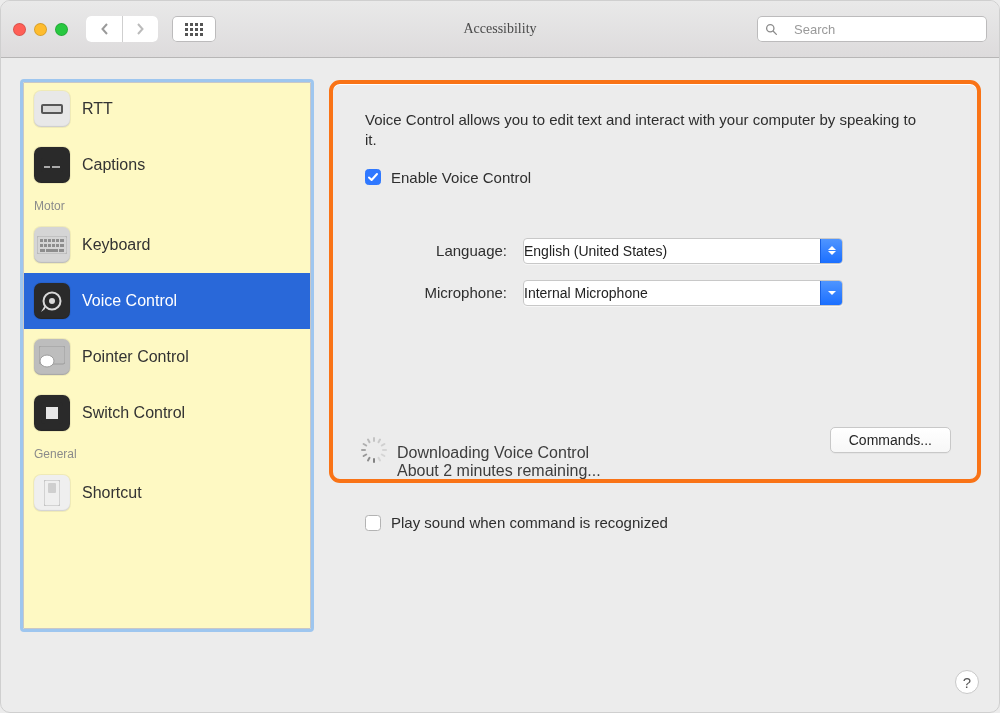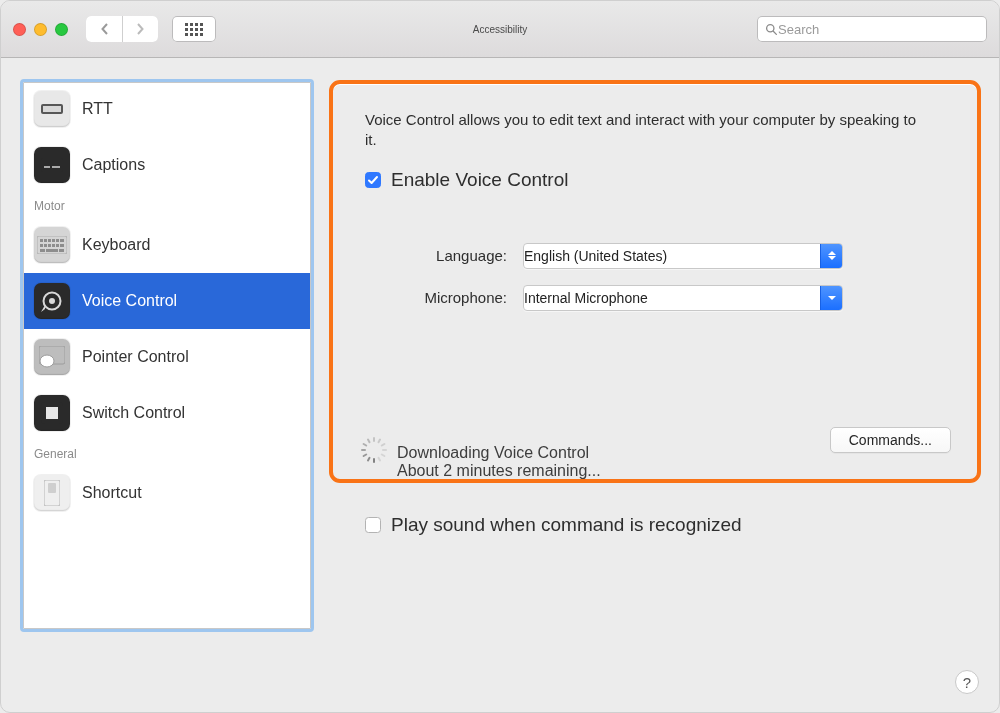--- a/index.html
+++ b/index.html
@@ -37,48 +37,48 @@
     width: 44px; height: 26px; border: none; background: #fff; border-radius: 5px;
     margin-left: 14px; box-shadow: inset 0 0 0 1px #bcbbbc;
     display: flex; align-items: center; justify-content: center; gap: 1px;
   }
   .dots-grid { display: grid; grid-template-columns: repeat(4, 3px); grid-template-rows: repeat(3, 3px); gap: 2px; }
   .dots-grid span { width: 3px; height: 3px; background: #555; }
 
   .title-center {
     position: absolute; left: 0; right: 0; top: 0; bottom: 0;
     display: flex; align-items: center; justify-content: center;
-    pointer-events: none; font-size: 10px; color: #4a4a4a; font-weight: 500;
+    pointer-events: none; font-size: 14px; color: #4a4a4a; font-weight: 500; font-family: Liberation Serif, serif;
   }
 
   .search-wrap { margin-left: auto; }
   .search {
     width: 230px; height: 26px; border-radius: 5px; background: #fff;
     box-shadow: inset 0 0 0 1px #bcbbbc;
-    display: flex; align-items: center; padding: 0 8px; gap: 0;
+    display: flex; align-items: center; padding: 0 8px; gap: 16px;
     color: #9a9a9a; font-size: 13px;
   }
   .search input {
     border: none; outline: none; flex: 1; font-size: 13px; background: transparent; color: #333;
   }
   .search input::placeholder { color: #9a9a9a; }
   .mag { width: 13px; height: 13px; }
 
   
   .content {
     display: flex;
     gap: 18px;
     padding: 22px 18px 14px 22px;
     height: 598px;
   }
 
   
   .sidebar {
     width: 288px; height: 547px;
-    background: #ffffff;
+    background: #fef9c3;
     border: 1px solid #c8c8c8;
     outline: 3px solid #9ec6ef;
     border-radius: 1px;
     overflow: hidden;
     display: flex; flex-direction: column;
     margin-top: 2px;
     justify-content: flex-end;
   }
   .sidebar-scroll { overflow-y: hidden; flex: 1; }
   .side-item {
@@ -122,21 +122,21 @@
   .desc { font-size: 15px; color: #2e2e2e; line-height: 1.35; max-width: 560px; }
   .row { display: flex; align-items: center; gap: 10px; }
   .checkbox {
     width: 16px; height: 16px; border-radius: 3.5px; display: inline-flex;
     align-items: center; justify-content: center; flex-shrink: 0;
     border: 1px solid #b3b3b3; background: #fff;
   }
   .checkbox.checked { background: #2f78ff; border-color: #2f78ff; }
   .checkbox.checked svg { display: block; }
   .checkbox svg { display: none; }
-  .lbl { font-size: 19px; color: #2e2e2e; }
+  .lbl { font-size: 15px; color: #2e2e2e; }
 
   .form { margin-top: 52px; display: grid; grid-template-columns: 142px 320px; row-gap: 16px; column-gap: 10px; align-items: center; gap: 16px; }
   .form .k { text-align: right; font-size: 15px; color: #2e2e2e; }
   .select {
     height: 26px; border: 1px solid #c8c8c8; border-radius: 4px; background: #fff;
     display: flex; align-items: center; justify-content: space-between;
     font-size: 14px; color: #222;
     box-shadow: 0 1px 0 rgba(255,255,255,.5);
   }
   .select .cap {

